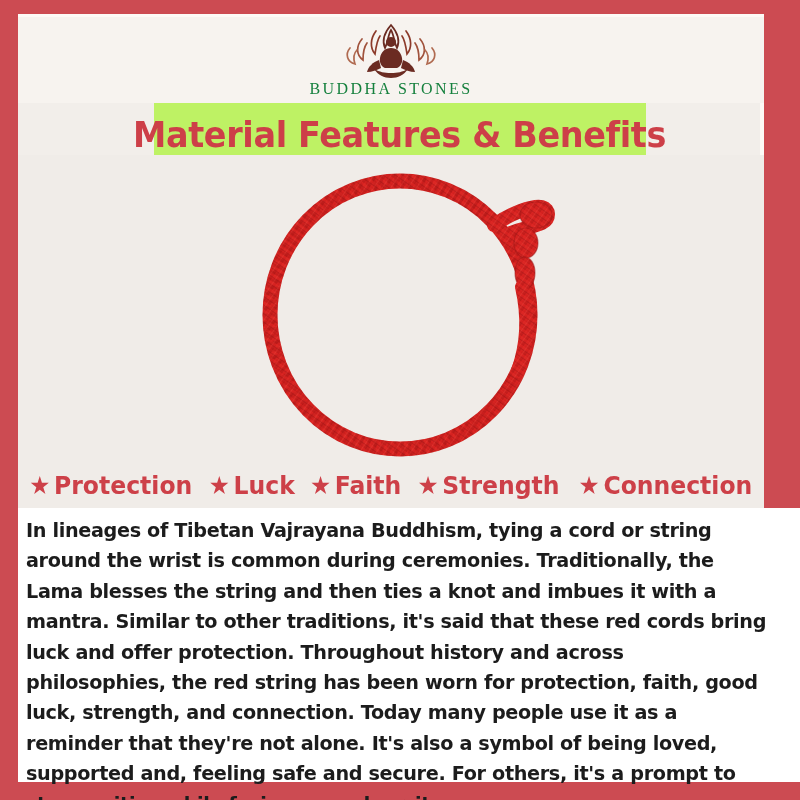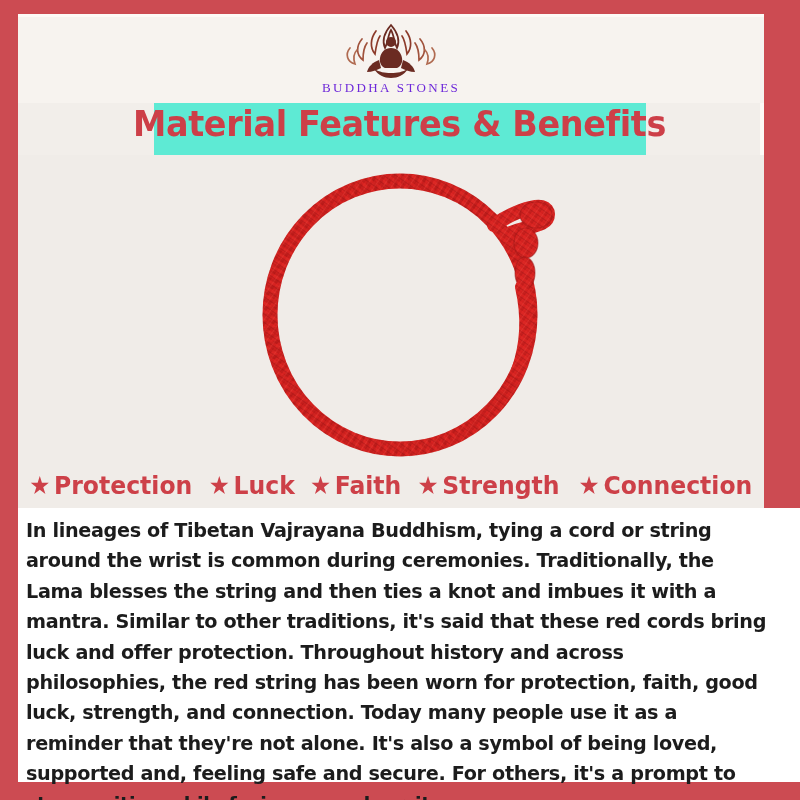--- a/index.html
+++ b/index.html
@@ -75,35 +75,35 @@
     align-items: center;
   }
   .logo-mark {
     width: 118px;
     height: 62px;
     display: block;
   }
   .logo-text {
     margin-top: 1px;
     font-family: "Liberation Serif", serif;
-    font-size: 13px;
+    font-size: 16px;
     letter-spacing: 2.4px;
-    color: #6d28d9;
+    color: #15803d;
     font-weight: 400;
   }
 
   
   .title-banner {
     position: absolute;
     left: 154px; top: 103px;
     width: 492px;
     height: 52px;
-    background: #5eead4;
-    display: flex;
-    align-items: flex-start;
+    background: #bef264;
+    display: flex;
+    align-items: flex-end;
     justify-content: center;
   }
   .title-text {
     font-family: "DejaVu Sans", sans-serif;
     font-weight: bold;
     font-size: 36px;
     color: #cd3f48;
     letter-spacing: -0.4px;
     white-space: nowrap;
     transform: scaleX(0.93);

